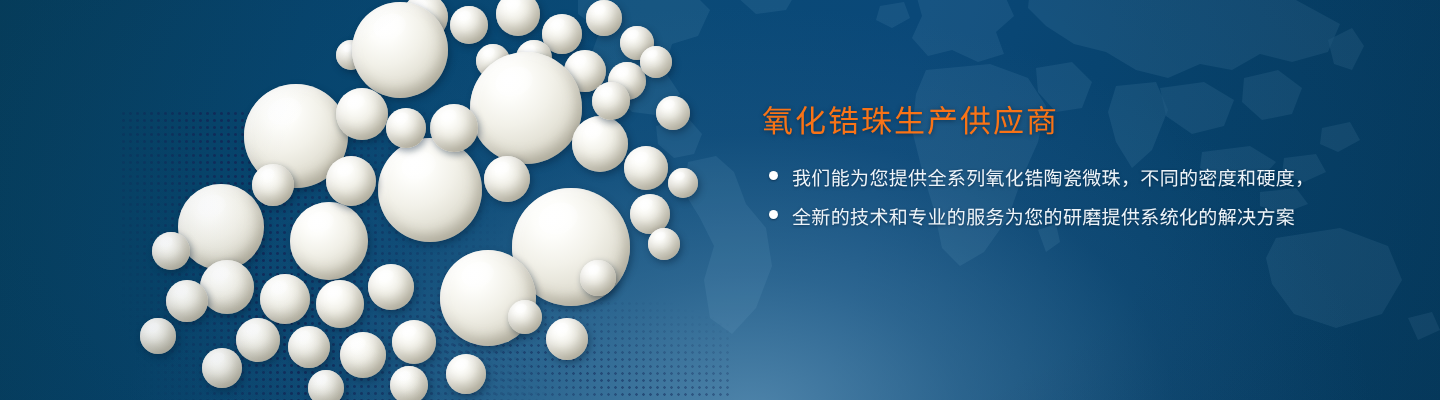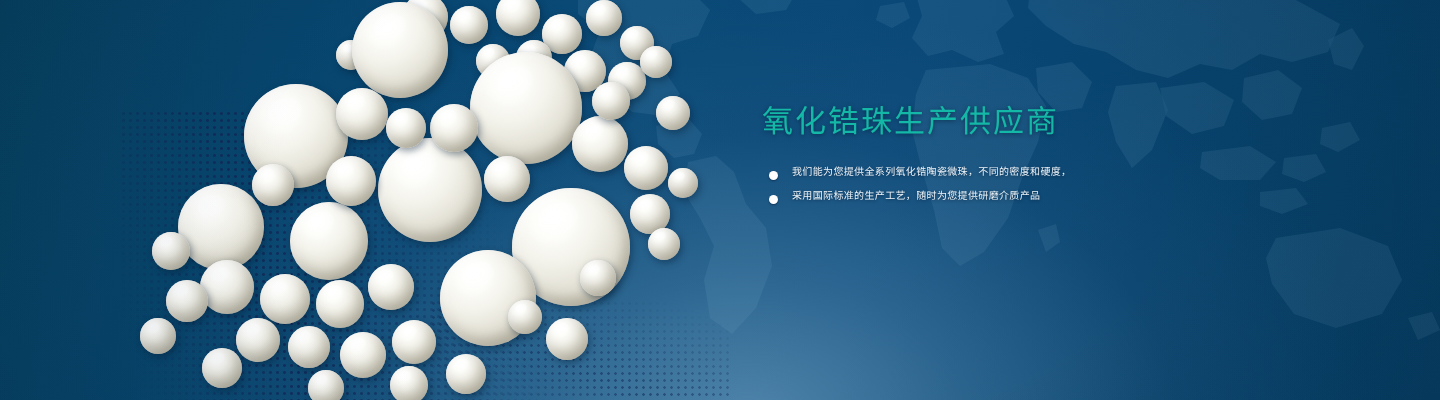--- a/index.html
+++ b/index.html
@@ -129,34 +129,34 @@
     left: 762px;
     top: 104px;
     width: 640px;
   }
   .headline {
     margin: 0 0 22px 0;
     font-size: 31px;
     line-height: 1.18;
     font-weight: 400;
     letter-spacing: 2.0px;
-    color: #14b8a6;
+    color: #f97316;
     text-shadow: 0 1px 4px rgba(2,24,46,0.55);
     white-space: nowrap;
   }
   .bullets {
     list-style: none;
     margin: 0;
     padding: 0;
   }
   .bullet {
     position: relative;
     padding-left: 30px;
     margin-bottom: 7px;
-    font-size: 10px;
+    font-size: 19px;
     line-height: 1.72;
     letter-spacing: 0.35px;
     color: #eef4f9;
     text-shadow: 0 1px 3px rgba(2,24,46,0.55);
   }
   .bullet:last-child { margin-bottom: 0; }
   .dot {
     position: absolute;
     left: 7px;
     top: 8px;
@@ -285,19 +285,19 @@
     <ul class="bullets">
       <li class="bullet">
         <span class="dot"></span>
         <span class="bullet-text">
           <span>我们能为您提供全系列氧化锆陶瓷微珠，不同的密度和硬度，</span>
         </span>
       </li>
       <li class="bullet">
         <span class="dot"></span>
         <span class="bullet-text">
-          <span>采用国际标准的生产工艺，随时为您提供研磨介质产品</span>
+          <span>全新的技术和专业的服务为您的研磨提供系统化的解决方案</span>
         </span>
       </li>
     </ul>
   </div>
 
 </div>
 
 </body></html>

